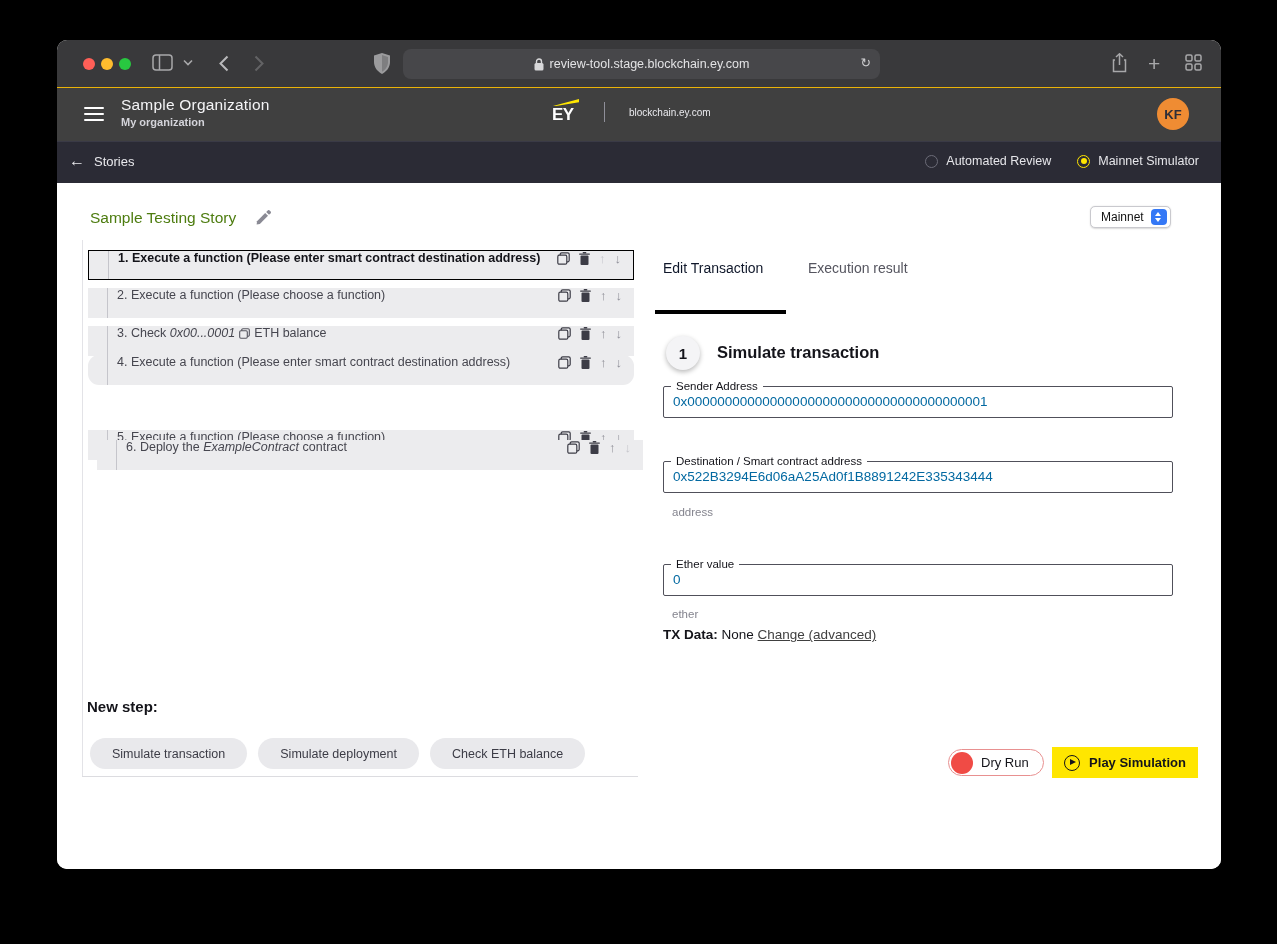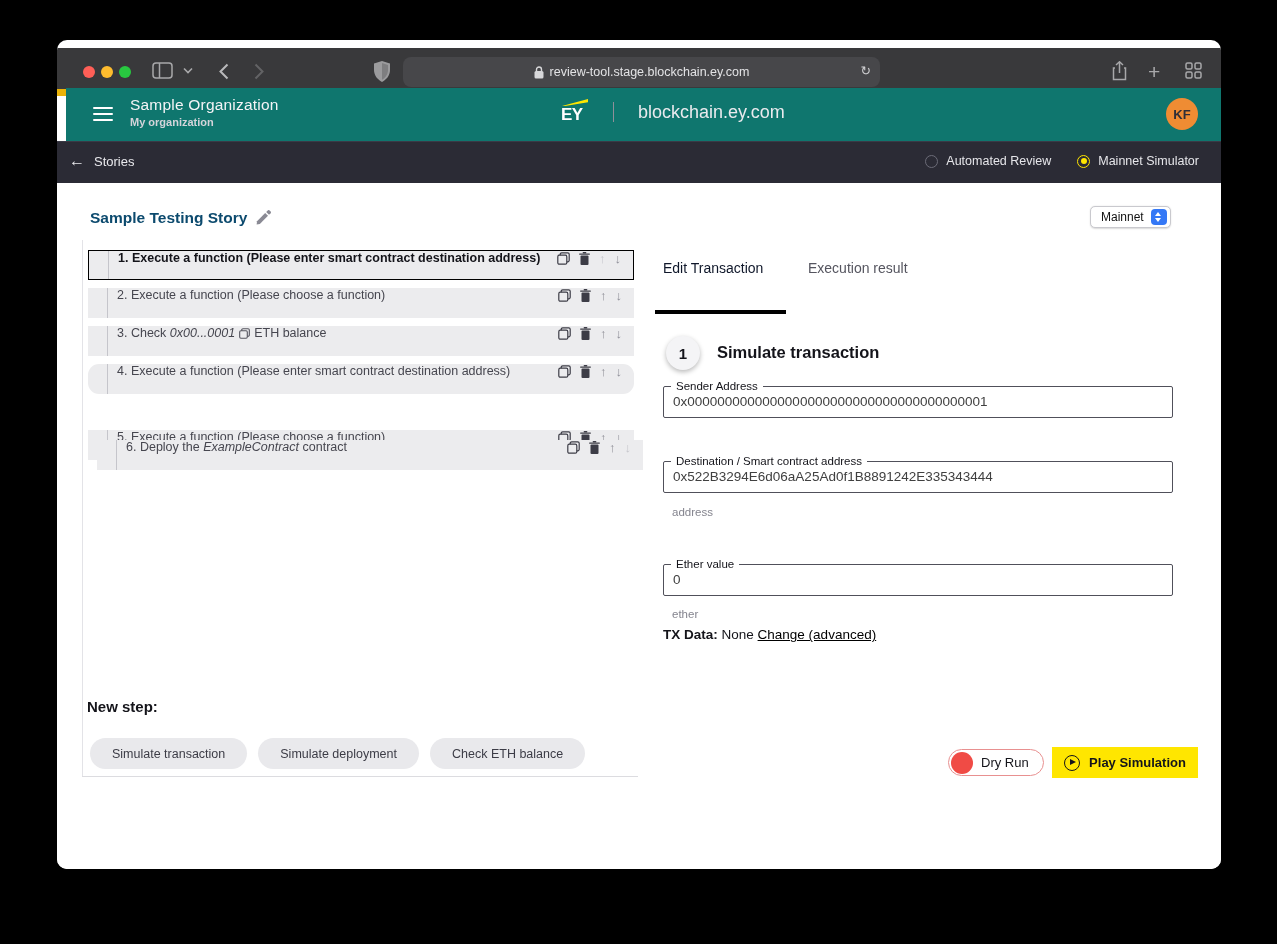--- a/index.html
+++ b/index.html
@@ -3,66 +3,66 @@
 <meta charset="utf-8">
 <style>
   * { box-sizing: border-box; margin: 0; padding: 0; }
   html,body { width:1277px; height:944px; background:#000; font-family:"Liberation Sans", sans-serif; }
 
   
   #window { position:absolute; left:57px; top:40px; width:1164px; height:829px;
             border-radius:10px; overflow:hidden; background:#fff; box-shadow:0 18px 50px rgba(0,0,0,.7); }
 
   
-  .toolbar { position:absolute; left:0; top:8px; width:100%; height:48px; background:#39393b;
-             border-bottom:7px solid #eab308; }
+  .toolbar { position:absolute; left:0; top:0; width:100%; height:48px; background:#39393b;
+             border-bottom:1px solid #eab308; }
   .traffic { position:absolute; top:18px; width:12px; height:12px; border-radius:50%; }
   .t-close { left:26px; background:#ff5f57; }
   .t-min   { left:44px; background:#febc2e; }
   .t-max   { left:62px; background:#28c840; }
   .tb-icon { position:absolute; color:#a8a8aa; display:flex; align-items:center; justify-content:center; }
   .tb-icon svg { display:block; }
   .urlbar { position:absolute; left:346px; top:9px; width:477px; height:30px; background:#47474a;
             border-radius:8px; display:flex; align-items:center; justify-content:center; gap:6px;
             color:#e3e3e5; font-size:12.5px; }
   .urlbar .reload { position:absolute; right:9px; top:6px; color:#cfcfd1; }
 
   
-  .app-header { position:absolute; left:9px; top:48px; width:100%; height:53px; background:#0f766e; }
+  .app-header { position:absolute; left:0; top:48px; width:100%; height:53px; background:#404040; }
   .hamburger { position:absolute; left:27px; top:19px; width:20px; height:14px; cursor:pointer; }
   .hamburger span { display:block; height:2px; background:#fff; margin-bottom:4px; border-radius:1px; }
   .org-name { position:absolute; left:64px; top:8px; color:#f4f4f6; font-size:15.5px; font-weight:400; letter-spacing:.2px; }
   .org-sub  { position:absolute; left:64px; top:28px; color:#d4d4da; font-size:11px; font-weight:700; }
   .logo-group { position:absolute; left:493px; top:9px; display:flex; align-items:center; gap:24px; }
   .ey-logo { position:relative; width:30px; height:30px; }
   .ey-beam { position:absolute; left:3px; top:2px; width:26px; height:7px; background:#ffe600;
              clip-path:polygon(0 100%, 100% 0, 100% 45%, 12% 100%); }
   .ey-text { position:absolute; left:2px; top:8px; color:#fff; font-size:17px; font-weight:700; letter-spacing:-.5px; }
   .logo-sep { width:1px; height:20px; background:#8f8f99; }
-  .logo-domain { color:#eaeaee; font-size:18px; }
+  .logo-domain { color:#eaeaee; font-size:10px; }
   .avatar { position:absolute; left:1100px; top:10px; width:32px; height:32px; border-radius:50%;
             background:#ef8c33; color:#2e2e38; font-size:13px; font-weight:700;
             display:flex; align-items:center; justify-content:center; cursor:pointer; }
 
   
   .stories-bar { position:absolute; left:0; top:101px; width:100%; height:42px; background:#2b2b35;
                  border-top:1px solid #3a3a46; }
   .back-link { position:absolute; left:12px; top:11px; display:flex; align-items:center; gap:9px;
                color:#e8e8ec; font-size:13px; cursor:pointer; }
   .back-link .arr { font-size:16px; line-height:1; }
   .mode-radios { position:absolute; right:22px; top:12px; display:flex; align-items:center; gap:26px; }
   .radio-item { display:flex; align-items:center; gap:8px; color:#e6e6ea; font-size:12.5px; cursor:pointer; }
   .radio-circ { width:13px; height:13px; border-radius:50%; border:1.5px solid #6c6c78; position:relative; }
   .radio-circ.sel { border-color:#ffe600; }
   .radio-circ.sel::after { content:""; position:absolute; left:2.5px; top:2.5px; width:6px; height:6px;
                            border-radius:50%; background:#ffe600; }
 
   
   .content { position:absolute; left:0; top:143px; width:100%; height:686px; background:#fff; color:#16161c; }
-  .page-title { position:absolute; left:33px; top:26px; font-size:15.5px; font-weight:700; color:#0c4a6e; }
+  .page-title { position:absolute; left:33px; top:26px; font-size:15.5px; font-weight:400; color:#4d7c0f; }
   .pencil { position:absolute; left:198px; top:27px; color:#8a8a94; cursor:pointer; }
   .net-select { position:absolute; left:1033px; top:23px; height:22px; padding:0 3px 0 10px;
                 background:#fff; border:1px solid #c9c9ce; border-radius:5px;
                 box-shadow:0 .5px 1.5px rgba(0,0,0,.15);
                 display:flex; align-items:center; gap:7px; font-size:12px; color:#111; cursor:pointer; }
   .stepper { width:16px; height:16px; border-radius:4px; background:#3478f6; position:relative; }
   .stepper i, .stepper b { position:absolute; left:4.5px; width:0; height:0; border-left:3.5px solid transparent; border-right:3.5px solid transparent; }
   .stepper i { top:3px; border-bottom:4px solid #fff; }
   .stepper b { bottom:3px; border-top:4px solid #fff; }
 
@@ -95,31 +95,31 @@
   .tab-indicator { position:absolute; left:0; top:127px; width:131px; height:4px; background:#000; }
 
   .sec-circle { position:absolute; left:11px; top:153px; width:34px; height:34px; border-radius:50%;
                 background:#f4f4f6; box-shadow:0 2px 5px rgba(0,0,0,.28);
                 display:flex; align-items:center; justify-content:center; font-size:15px; font-weight:700; color:#14141a; }
   .sec-title { position:absolute; left:62px; top:160px; font-size:16.5px; font-weight:700; color:#14141a; }
 
   fieldset.field { position:absolute; left:8px; width:510px; border:1px solid #50505a; border-radius:2px; background:#fff; }
   fieldset.field legend { margin-left:7px; padding:0 5px; font-size:11.5px; color:#14141a; }
   fieldset.field input { border:none; outline:none; background:transparent; width:490px;
-                         font-family:inherit; font-size:13.5px; color:#404040; padding:1px 0 8px 9px; }
+                         font-family:inherit; font-size:13.5px; color:#0369a1; padding:1px 0 8px 9px; }
   .f-sender { top:197px; }
   .f-dest   { top:272px; }
   .f-ether  { top:375px; }
   .helper { position:absolute; left:17px; font-size:11.5px; color:#84848e; }
   .h-addr { top:323px; }
   .h-ether { top:425px; }
 
   .txdata { position:absolute; left:8px; top:444px; font-size:13.5px; color:#14141a; }
   .txdata b { font-weight:700; }
-  .txdata a { color:#000000; text-decoration:underline; cursor:pointer; }
+  .txdata a { color:#404040; text-decoration:underline; cursor:pointer; }
 
   .dry-run { position:absolute; left:293px; top:566px; height:27px; padding:0 14px 0 2px;
              border:1.5px solid #e89090; border-radius:14px; background:#fff;
              display:flex; align-items:center; gap:8px; font-size:13px; color:#14141a; cursor:pointer; }
   .dry-dot { width:22px; height:22px; border-radius:50%; background:#f04b45; }
   .play-btn { position:absolute; left:397px; top:564px; width:146px; height:31px; background:#ffe600;
               border:none; display:flex; align-items:center; justify-content:center; gap:9px;
               font-family:inherit; font-size:13px; font-weight:700; color:#14141a; cursor:pointer; }
   .play-ic { width:16px; height:16px; border:1.6px solid #14141a; border-radius:50%; position:relative; flex:none; }
   .play-ic::after { content:""; position:absolute; left:4.5px; top:3px; width:0; height:0;
@@ -309,21 +309,21 @@
             <rect x="1.5" y="3.5" width="8" height="9.5" rx="1"></rect>
               <rect x="0" y="1.4" width="11" height="1.4" rx="0.7"></rect>
               <rect x="3.6" y="0" width="3.8" height="1.6" rx="0.8"></rect>
           </svg>
           </span>
         <span class="ric arrow-btn">↑</span>
         <span class="ric arrow-btn">↓</span>
       </span>
     </div>
 
-    <div class="step-row" style="top:181px;border-radius:11px;">
+    <div class="step-row" style="top:172px;border-radius:11px;">
       <span class="step-handle"></span>
       <span class="step-label">4. Execute a function (Please enter smart contract destination address)</span>
       <span class="row-icons">
         <span class="ric">
           <svg width="13" height="13" viewBox="0 0 13 13" fill="none" stroke="#3c3c46" stroke-width="1.2">
             <rect x="0.8" y="3.2" width="9" height="9" rx="1.5"></rect>
               <path d="M3.2 3.2 V2.3 a1.5 1.5 0 0 1 1.5-1.5 h6 a1.5 1.5 0 0 1 1.5 1.5 v6 a1.5 1.5 0 0 1-1.5 1.5 h-0.9"></path>
           </svg>
           </span>
         <span class="ric">

